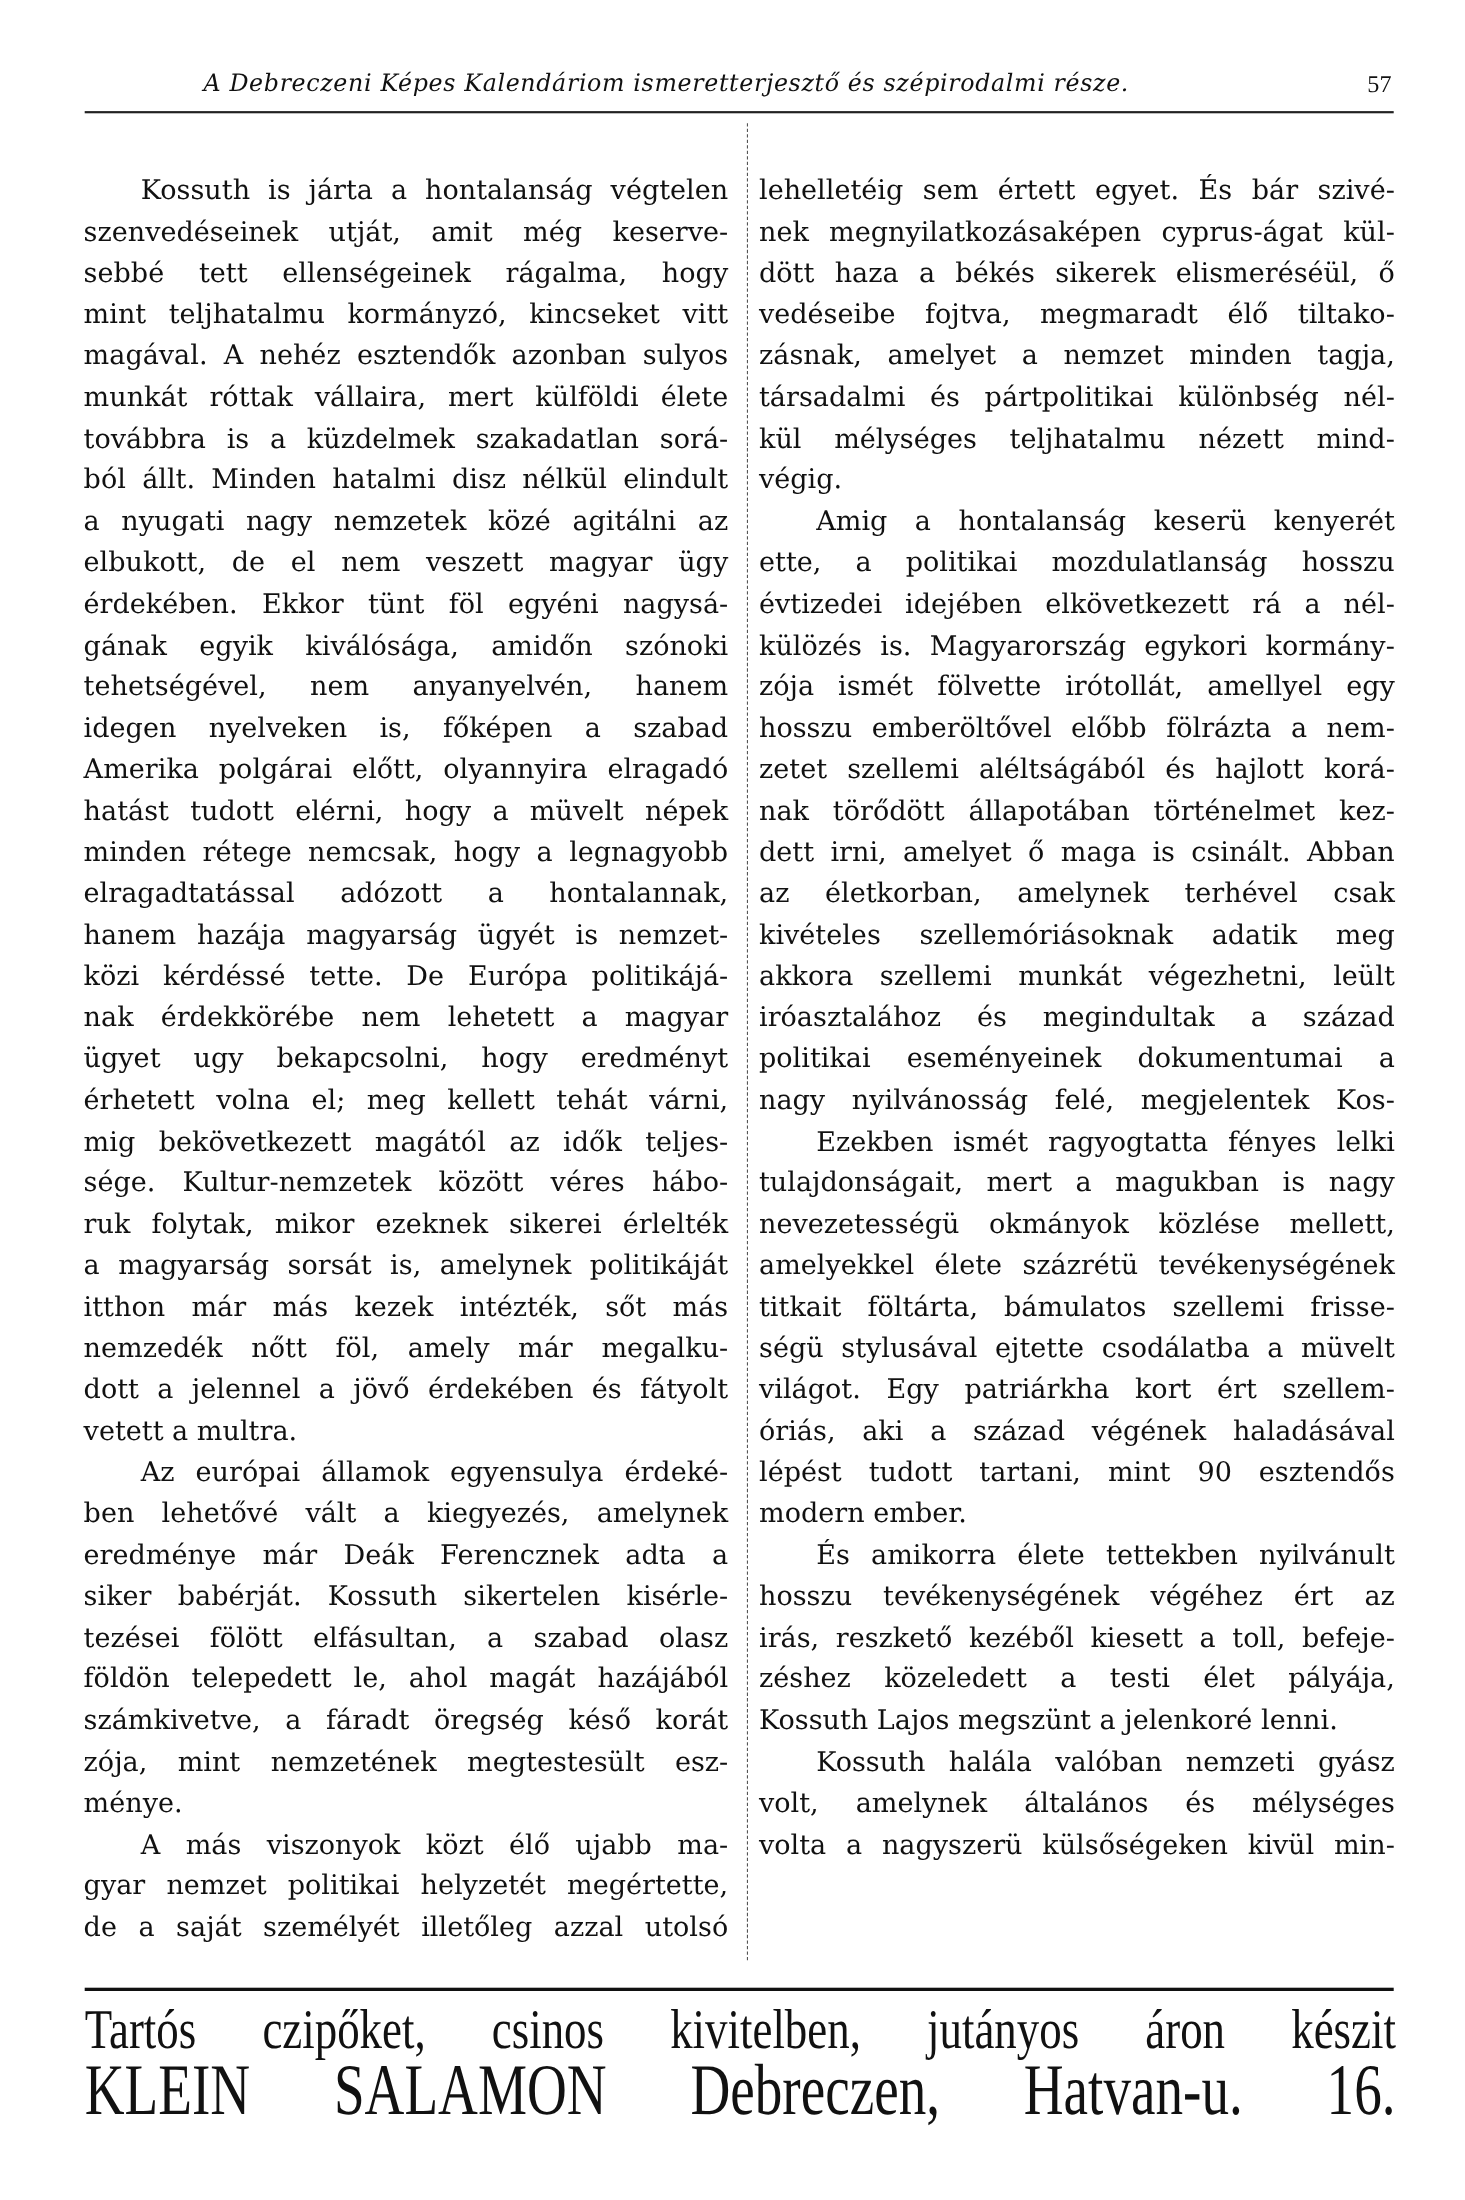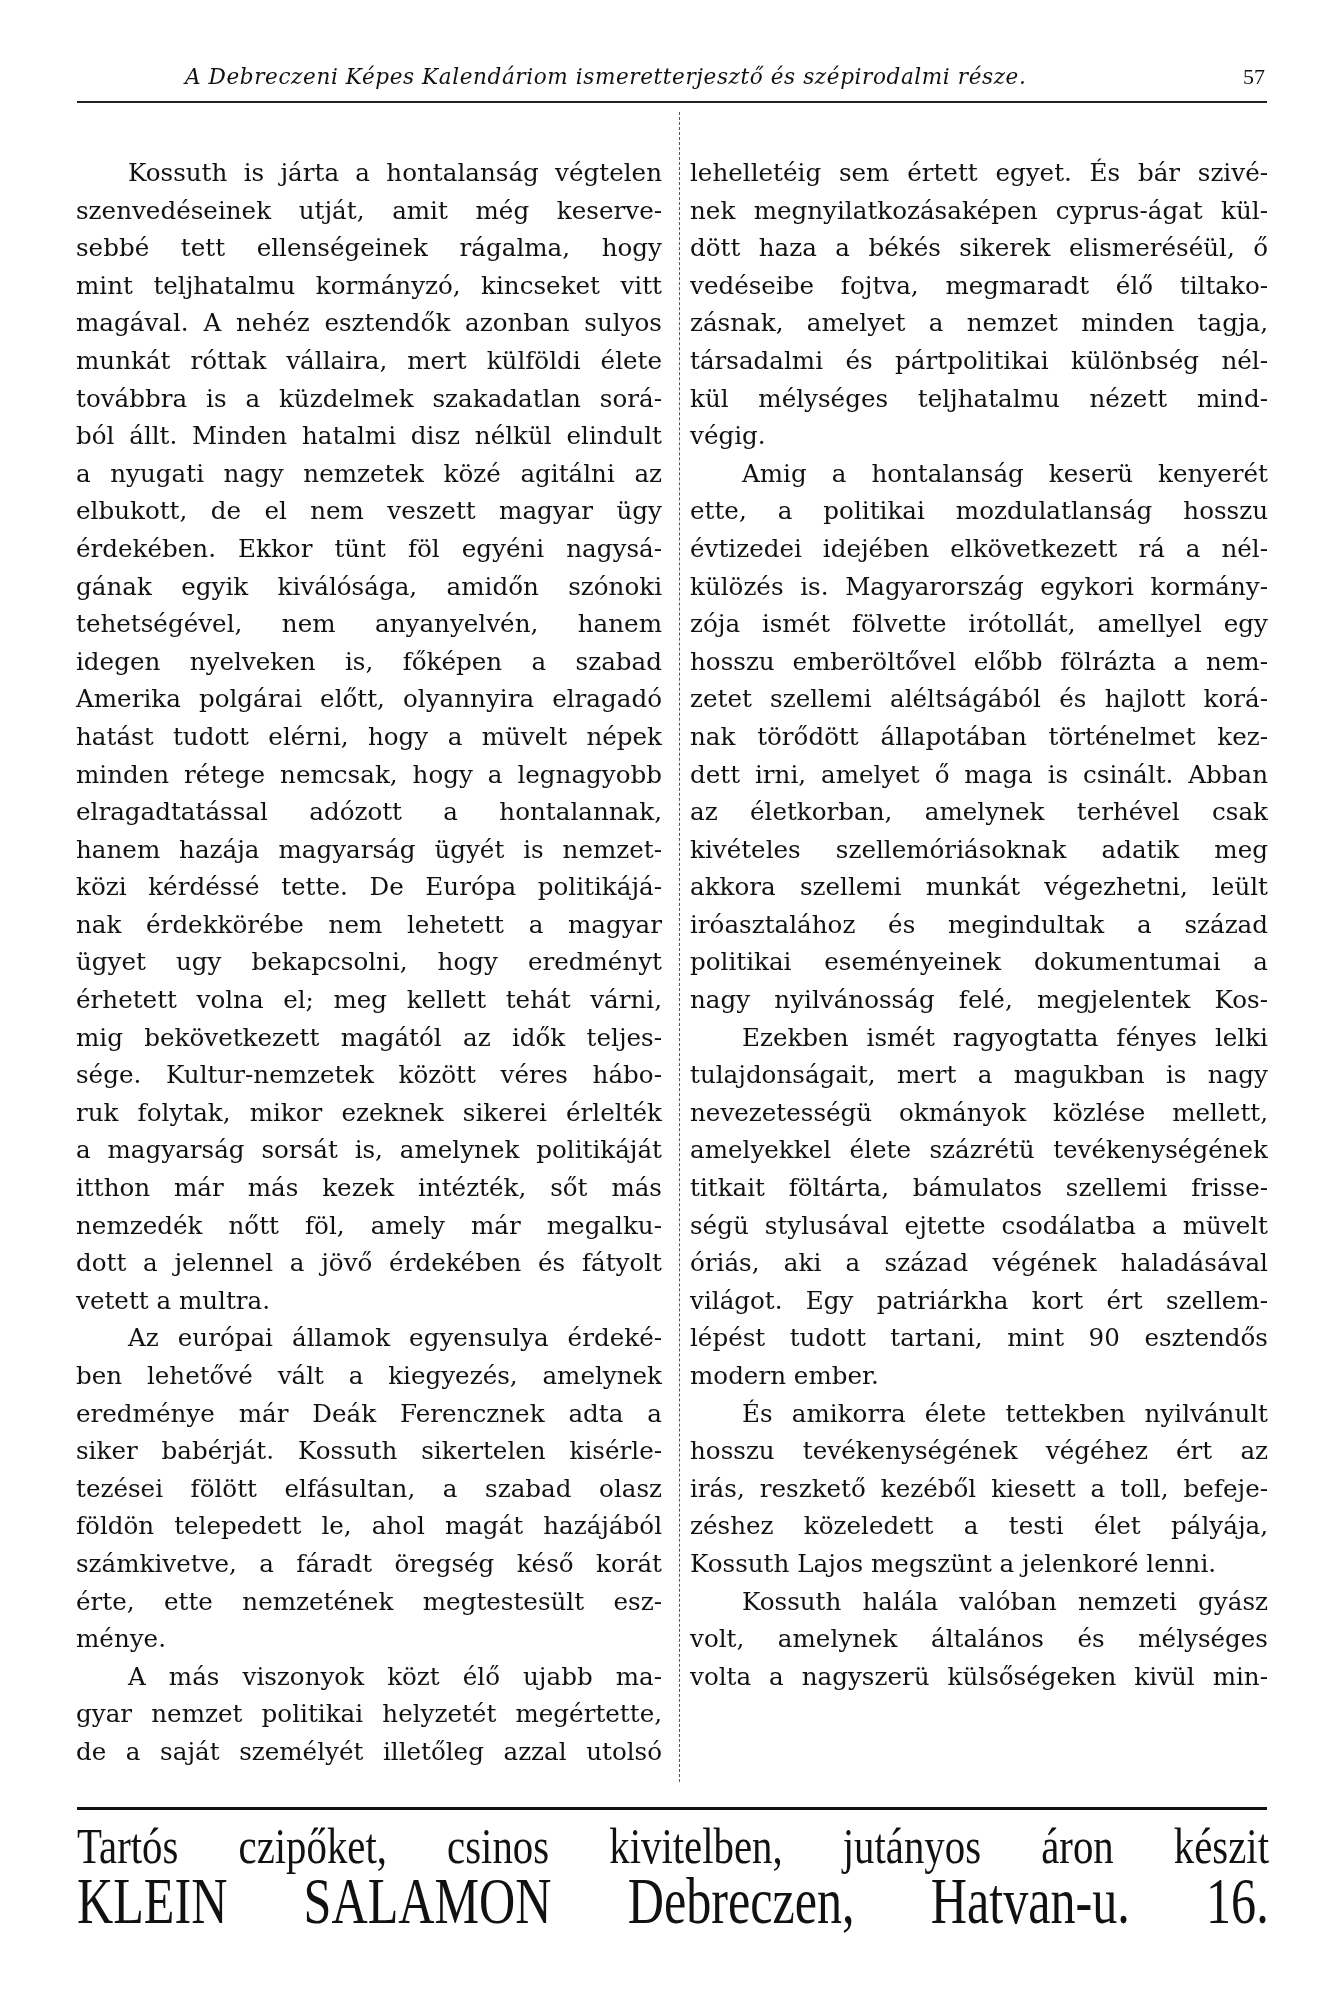--- a/index.html
+++ b/index.html
@@ -94,21 +94,21 @@
     <span class="line">nemzedék nőtt föl, amely már megalku-</span>
     <span class="line">dott a jelennel a jövő érdekében és fátyolt</span>
     <span class="line last">vetett a multra.</span>
     <span class="line indent">Az európai államok egyensulya érdeké-</span>
     <span class="line">ben lehetővé vált a kiegyezés, amelynek</span>
     <span class="line">eredménye már Deák Ferencznek adta a</span>
     <span class="line">siker babérját. Kossuth sikertelen kisérle-</span>
     <span class="line">tezései fölött elfásultan, a szabad olasz</span>
     <span class="line">földön telepedett le, ahol magát hazájából</span>
     <span class="line">számkivetve, a fáradt öregség késő korát</span>
-    <span class="line">érte, ette nemzetének megtestesült esz-</span>
+    <span class="line">zója, mint nemzetének megtestesült esz-</span>
     <span class="line last">ménye.</span>
     <span class="line indent">A más viszonyok közt élő ujabb ma-</span>
     <span class="line">gyar nemzet politikai helyzetét megértette,</span>
     <span class="line">de a saját személyét illetőleg azzal utolsó</span>
   </div>
 <div class="column-separator"></div>
 <div class="column right" id="col-right">
     <span class="line">lehelletéig sem értett egyet. És bár szivé-</span>
     <span class="line">nek megnyilatkozásaképen cyprus-ágat kül-</span>
     <span class="line">dött haza a békés sikerek elismeréséül, ő</span>
@@ -131,22 +131,22 @@
     <span class="line">akkora szellemi munkát végezhetni, leült</span>
     <span class="line">iróasztalához és megindultak a század</span>
     <span class="line">politikai eseményeinek dokumentumai a</span>
     <span class="line">nagy nyilvánosság felé, megjelentek Kos-</span>
     <span class="line indent">Ezekben ismét ragyogtatta fényes lelki</span>
     <span class="line">tulajdonságait, mert a magukban is nagy</span>
     <span class="line">nevezetességü okmányok közlése mellett,</span>
     <span class="line">amelyekkel élete százrétü tevékenységének</span>
     <span class="line">titkait föltárta, bámulatos szellemi frisse-</span>
     <span class="line">ségü stylusával ejtette csodálatba a müvelt</span>
+    <span class="line">világot. Egy patriárkha kort ért szellem-</span>
     <span class="line">óriás, aki a század végének haladásával</span>
-    <span class="line">világot. Egy patriárkha kort ért szellem-</span>
     <span class="line">lépést tudott tartani, mint 90 esztendős</span>
     <span class="line last">modern ember.</span>
     <span class="line indent">És amikorra élete tettekben nyilvánult</span>
     <span class="line">hosszu tevékenységének végéhez ért az</span>
     <span class="line">irás, reszkető kezéből kiesett a toll, befeje-</span>
     <span class="line">zéshez közeledett a testi élet pályája,</span>
     <span class="line last">Kossuth Lajos megszünt a jelenkoré lenni.</span>
     <span class="line indent">Kossuth halála valóban nemzeti gyász</span>
     <span class="line">volt, amelynek általános és mélységes</span>
     <span class="line">volta a nagyszerü külsőségeken kivül min-</span>

